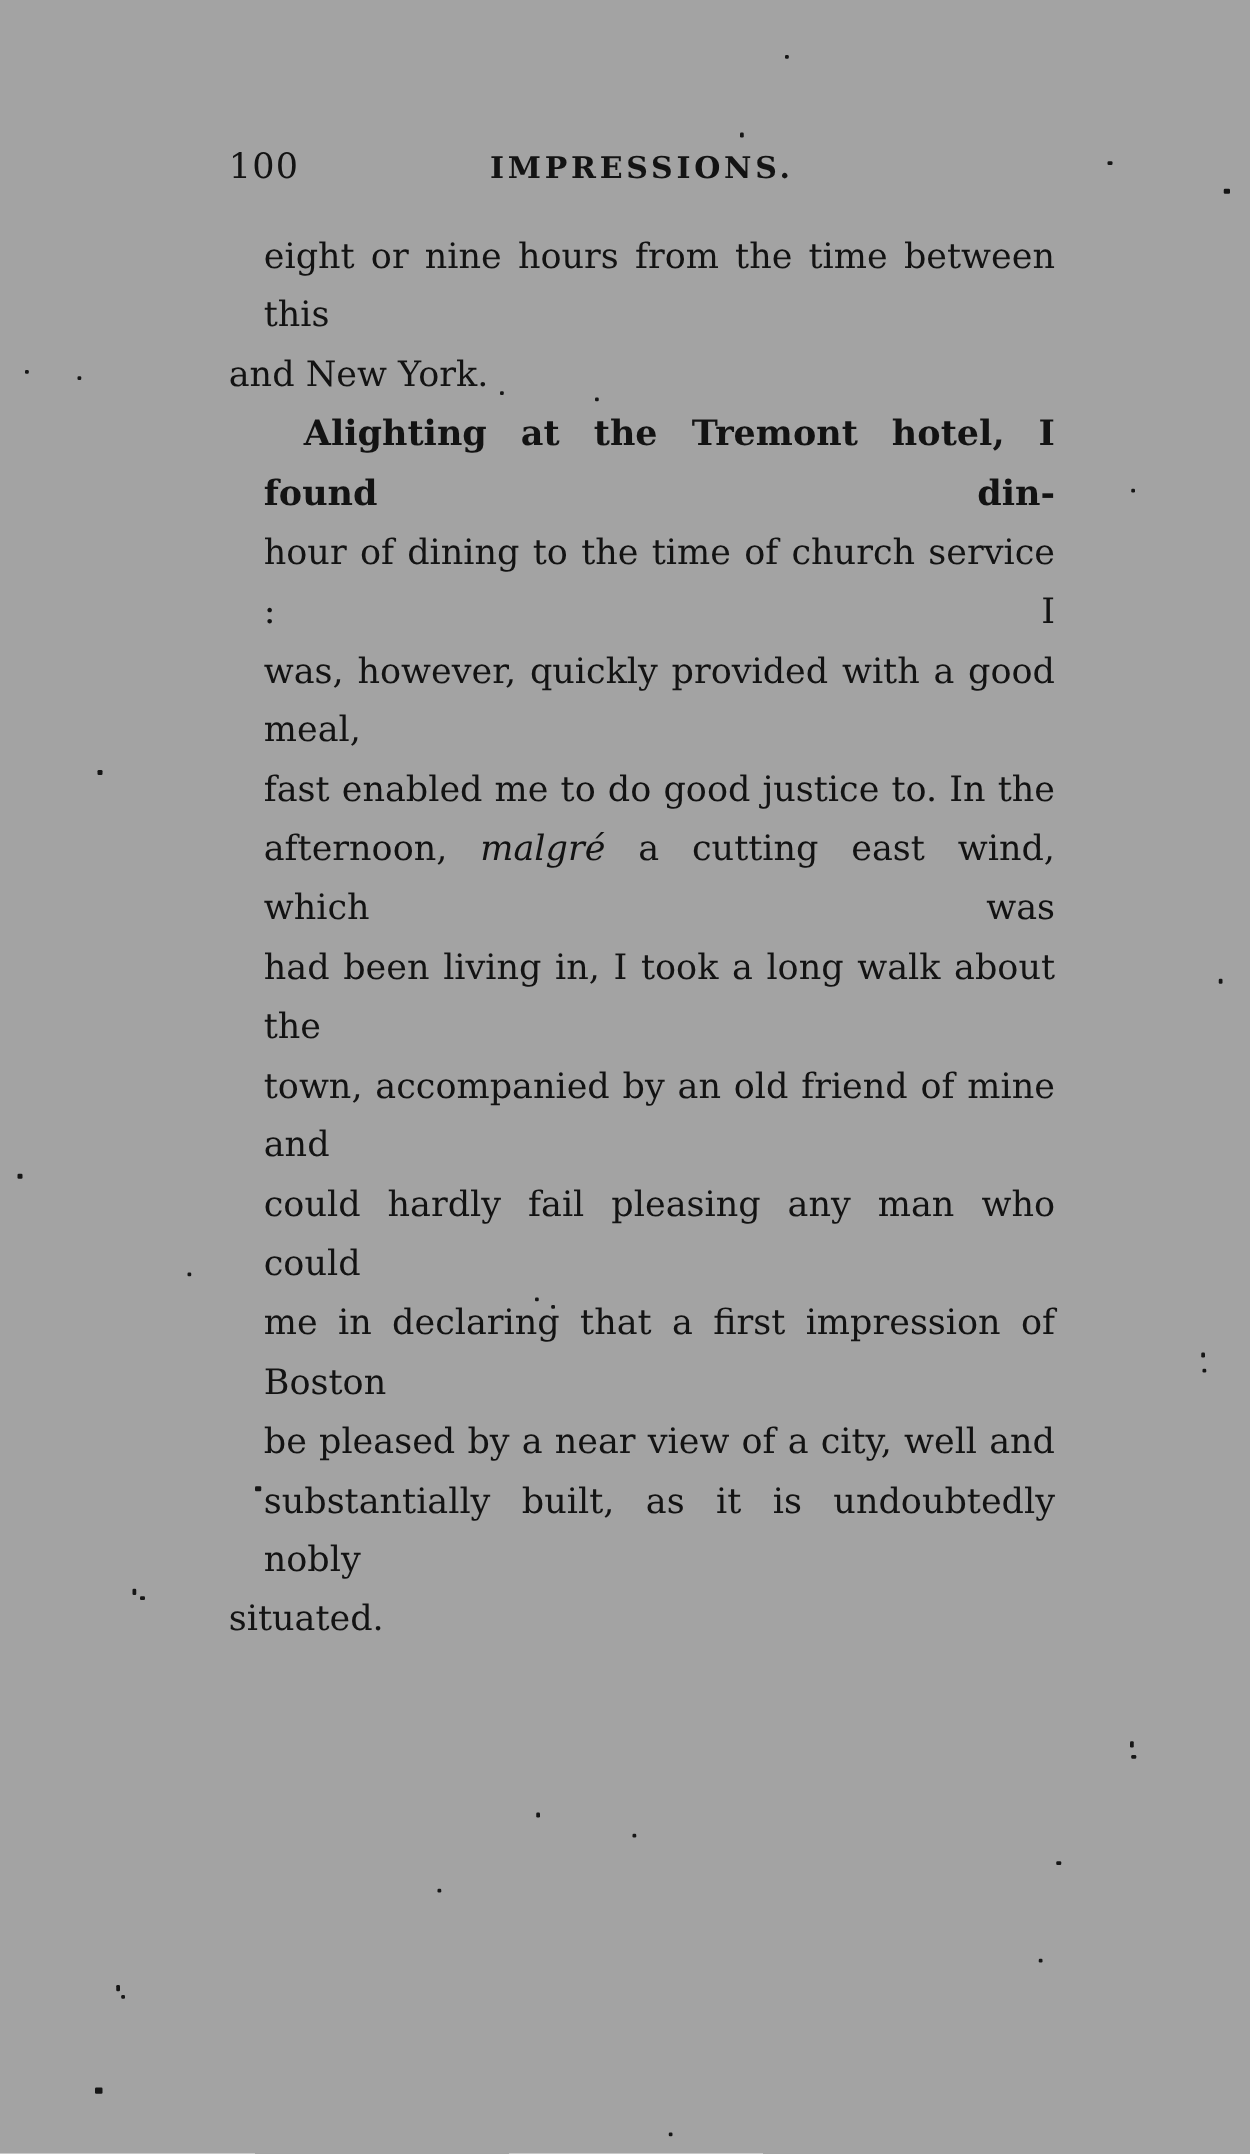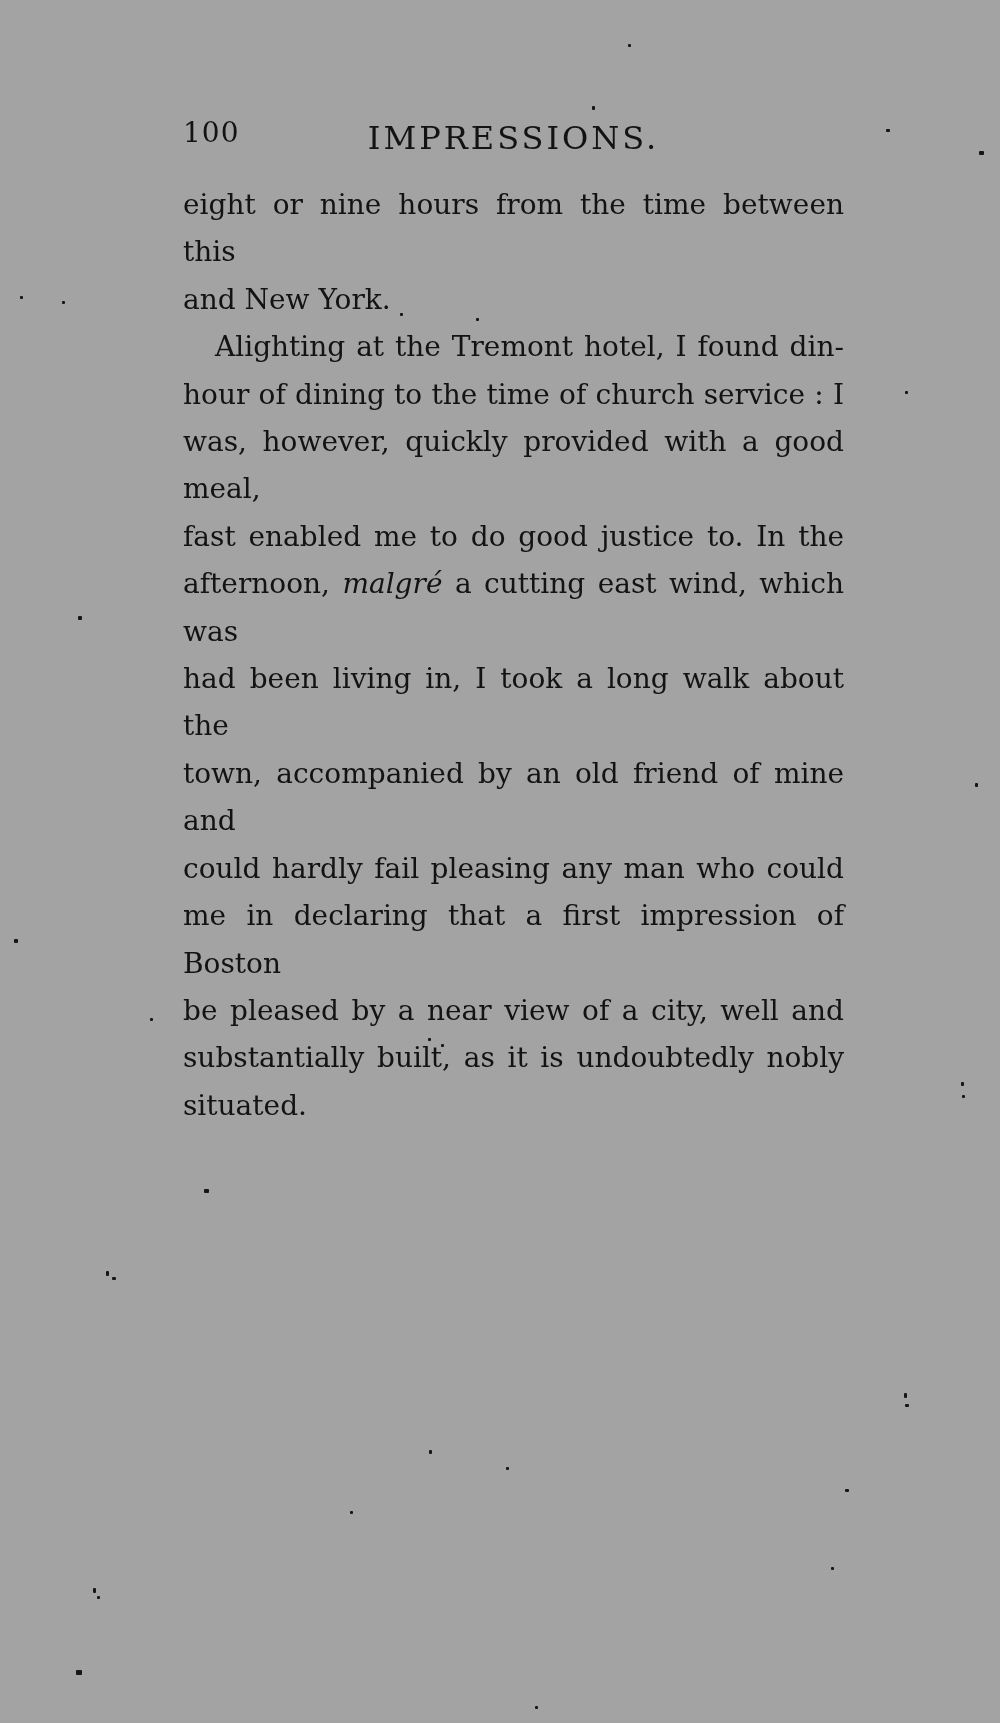--- a/index.html
+++ b/index.html
@@ -29,40 +29,43 @@
     top: 0;
     font-size: 28px;
     letter-spacing: 1px;
   }
   .running-title {
     position: absolute;
     left: 0;
     right: 0;
     top: 3px;
     text-align: center;
-    font-size: 32px;
+    font-size: 24px;
     letter-spacing: 3px;
+    font-weight: bold;
   }
   .body-block {
     position: absolute;
     left: 183px;
     top: 181px;
     width: 661px;
     font-size: 28px;
     line-height: 47.4px;
   }
   .text-line {
     text-align: justify;
     white-space: normal;
   }
   .text-line.just {
     text-align-last: justify;
+    margin-left: 28px;
   }
   .text-line.ind {
     text-indent: 32px;
+    font-weight: bold;
   }
   .it {
     font-style: italic;
   }
   .speck {
     position: absolute;
     background: #161616;
     border-radius: 1px;
   }
 </style>

